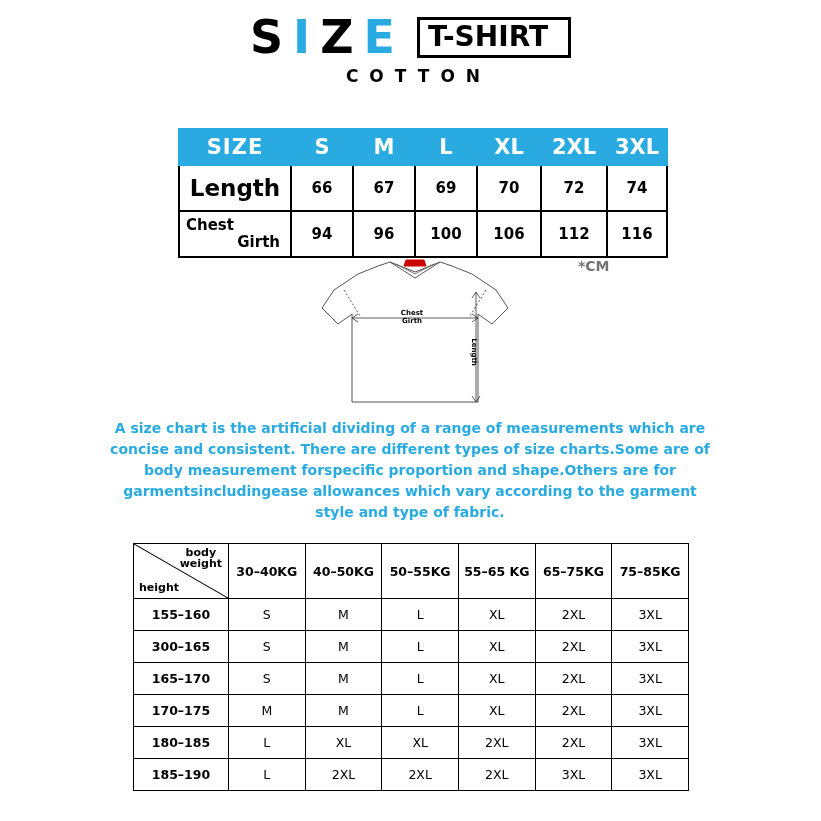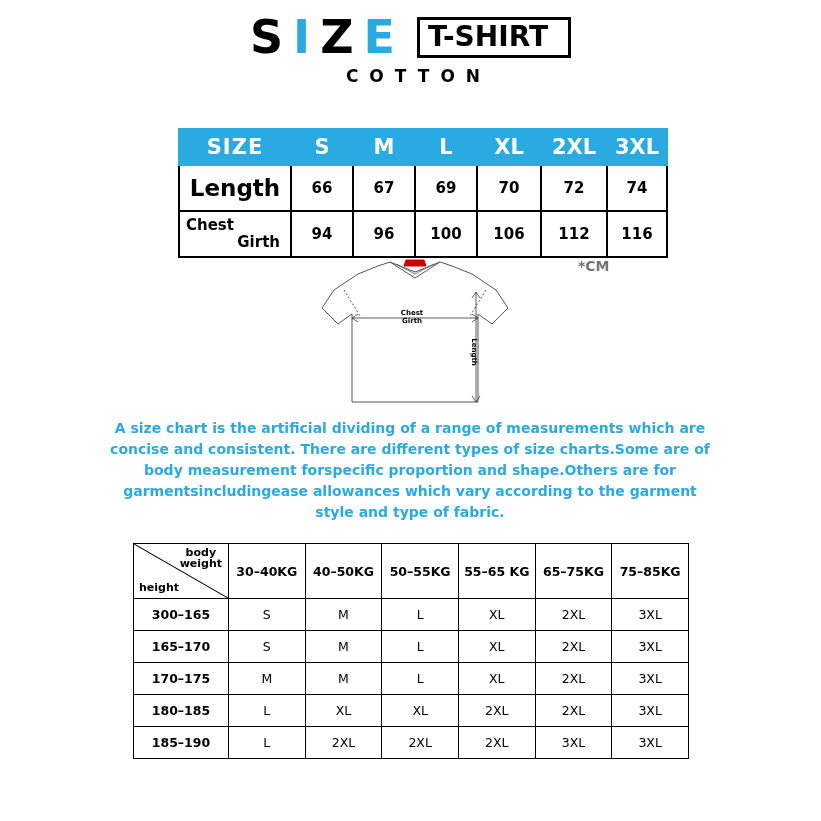--- a/index.html
+++ b/index.html
@@ -294,20 +294,29 @@
         </td>
         <td>30–40KG</td>
         <td>40–50KG</td>
         <td>50–55KG</td>
         <td>55–65 KG</td>
         <td>65–75KG</td>
         <td>75–85KG</td>
       </tr>
 
       <tr>
+        <td class="rowhead">155–160</td>
+        <td>S</td>
+        <td>M</td>
+        <td>L</td>
+        <td>XL</td>
+        <td>2XL</td>
+        <td>3XL</td>
+      </tr>
+      <tr>
         <td class="rowhead">300–165</td>
         <td>S</td>
         <td>M</td>
         <td>L</td>
         <td>XL</td>
         <td>2XL</td>
         <td>3XL</td>
       </tr>
       <tr>
         <td class="rowhead">165–170</td>

